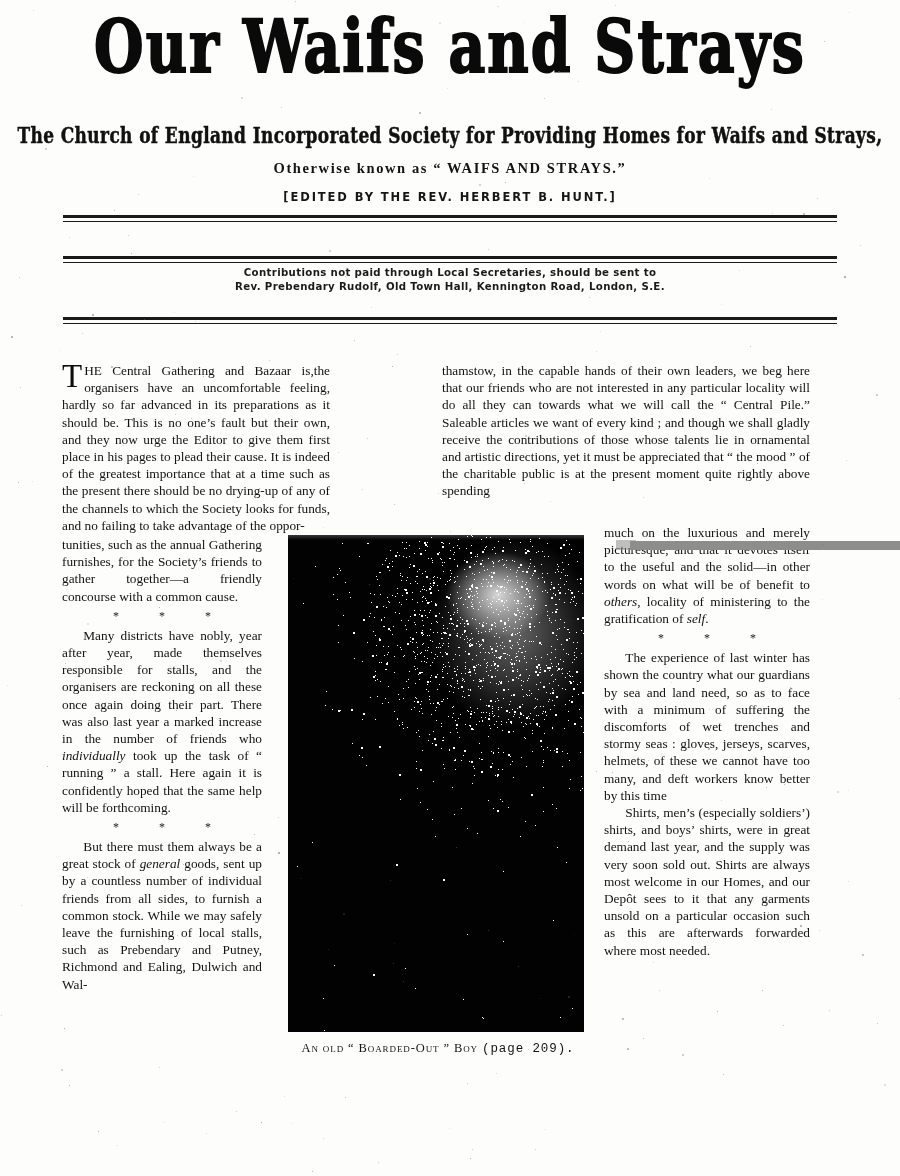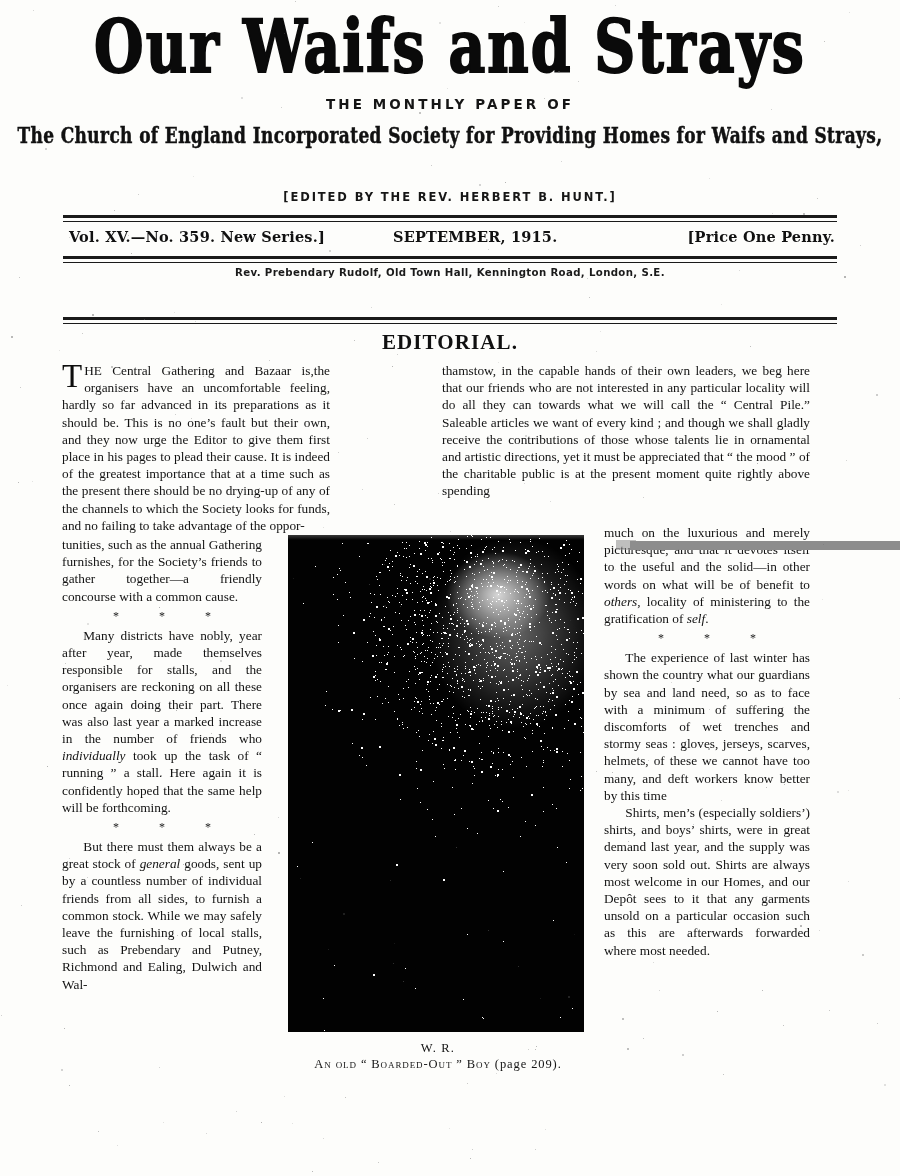--- a/index.html
+++ b/index.html
@@ -244,21 +244,21 @@
     letter-spacing: 1.2px;
     line-height: 16px;
   }
   .caption-title {
     font-size: 12.5px;
     font-variant: small-caps;
     letter-spacing: 0.9px;
     line-height: 17px;
     white-space: nowrap;
   }
-  .caption-title .lower { font-variant: normal; }
+  .caption-title .lower { font-variant: normal; font-family: Liberation Mono, monospace; }
 
   
   .scan-bar {
     position: absolute;
     left: 630px; top: 541px;
     width: 270px; height: 9px;
     background: #8d8d8d;
   }
   .scan-bar-soft {
     position: absolute;
@@ -269,44 +269,39 @@
 </style>
 </head>
 <body>
 
 <div class="page">
 
   <div class="masthead">
     <div class="masthead-title">Our Waifs and Strays</div>
   </div>
 
-  <div class="sub1">THE  MONTHLY  PAPER  OF</div>
   <div class="sub2">The Church of England Incorporated Society for Providing Homes for Waifs and Strays,</div>
+  <div class="sub3">Otherwise known as “ WAIFS  AND  STRAYS.”</div>
   <div class="sub4">[EDITED  BY  THE  REV.  HERBERT  B.  HUNT.]</div>
 
   <div class="rule rule-thick" style="top:215px;"></div>
   <div class="rule rule-thin" style="top:221px;"></div>
 
-  <div class="volline">
-    <span class="vol-left">Vol. XV.—No. 359.  New Series.]</span>
-    <span class="vol-mid">SEPTEMBER, 1915.</span>
-    <span class="vol-right">[Price One Penny.</span>
-  </div>
 
   <div class="rule rule-thick" style="top:256px;"></div>
   <div class="rule rule-thin" style="top:262px;"></div>
 
   <div class="notice">
+    <div>Contributions not paid through Local Secretaries, should be sent to</div>
     <div>Rev.  Prebendary  Rudolf,  Old Town Hall,  Kennington Road,  London,  S.E.</div>
   </div>
 
   <div class="rule rule-thick" style="top:317px;"></div>
   <div class="rule rule-thin" style="top:323px;"></div>
 
-  <div class="editorial-head">EDITORIAL.</div>
 
   <div class="col col-left">
     <p><span class="drop">T</span><span>HE Central Gathering and Bazaar is,the organisers have an uncomfortable feeling, hardly so far advanced in its preparations as it should be. This is no one’s fault but their own, and they now urge the Editor to give them first place in his pages to plead their cause.  It is indeed of the greatest importance that at a time such as the present there should be no drying-up of any of the channels to which the Society looks for funds, and no failing to take advantage of the oppor-</span></p>
   </div>
 
   <div class="col narrow-left">
     <p>tunities, such as the annual Gathering furnishes, for the Society’s friends to gather together—a friendly concourse with a common cause.</p>
     <p class="stars stars-narrow"><span>*</span><span>*</span><span>*</span></p>
     <p><span>Many districts have nobly, year after year, made themselves responsible for stalls, and the organisers are reckoning on all these once again doing their part. There was also last year a marked increase in the number of friends who </span><em>individually</em><span> took up the task of “ running ” a stall. Here again it is confidently hoped that the same help will be forthcoming.</span></p>
     <p class="stars stars-narrow"><span>*</span><span>*</span><span>*</span></p>
@@ -1727,21 +1722,20 @@
         <i class="grain-dot" style="left:198px;top:11px;width:1px;height:1px"></i>
         <i class="grain-dot" style="left:241px;top:91px;width:2px;height:2px"></i>
       </div>
     <div class="photo-top-edge"></div>
   </div>
 
   <div class="scan-bar-soft"></div>
   <div class="scan-bar"></div>
 
   <div class="caption">
-    <div class="caption-credit">W. R.</div>
     <div class="caption-title"><span>An old “ Boarded-Out ” Boy </span><span class="lower">(page 209).</span></div>
   </div>
 
   <div id="speckle-layer">
       <i class="speckle" style="left:114px;top:210px;width:1px;height:1px;opacity:0.54"></i>
       <i class="speckle" style="left:837px;top:791px;width:2px;height:2px;opacity:0.29"></i>
       <i class="speckle" style="left:329px;top:250px;width:2px;height:2px;opacity:0.35"></i>
       <i class="speckle" style="left:284px;top:1096px;width:1px;height:1px;opacity:0.29"></i>
       <i class="speckle" style="left:844px;top:276px;width:2px;height:2px;opacity:0.65"></i>
       <i class="speckle" style="left:69px;top:858px;width:1px;height:1px;opacity:0.36"></i>

